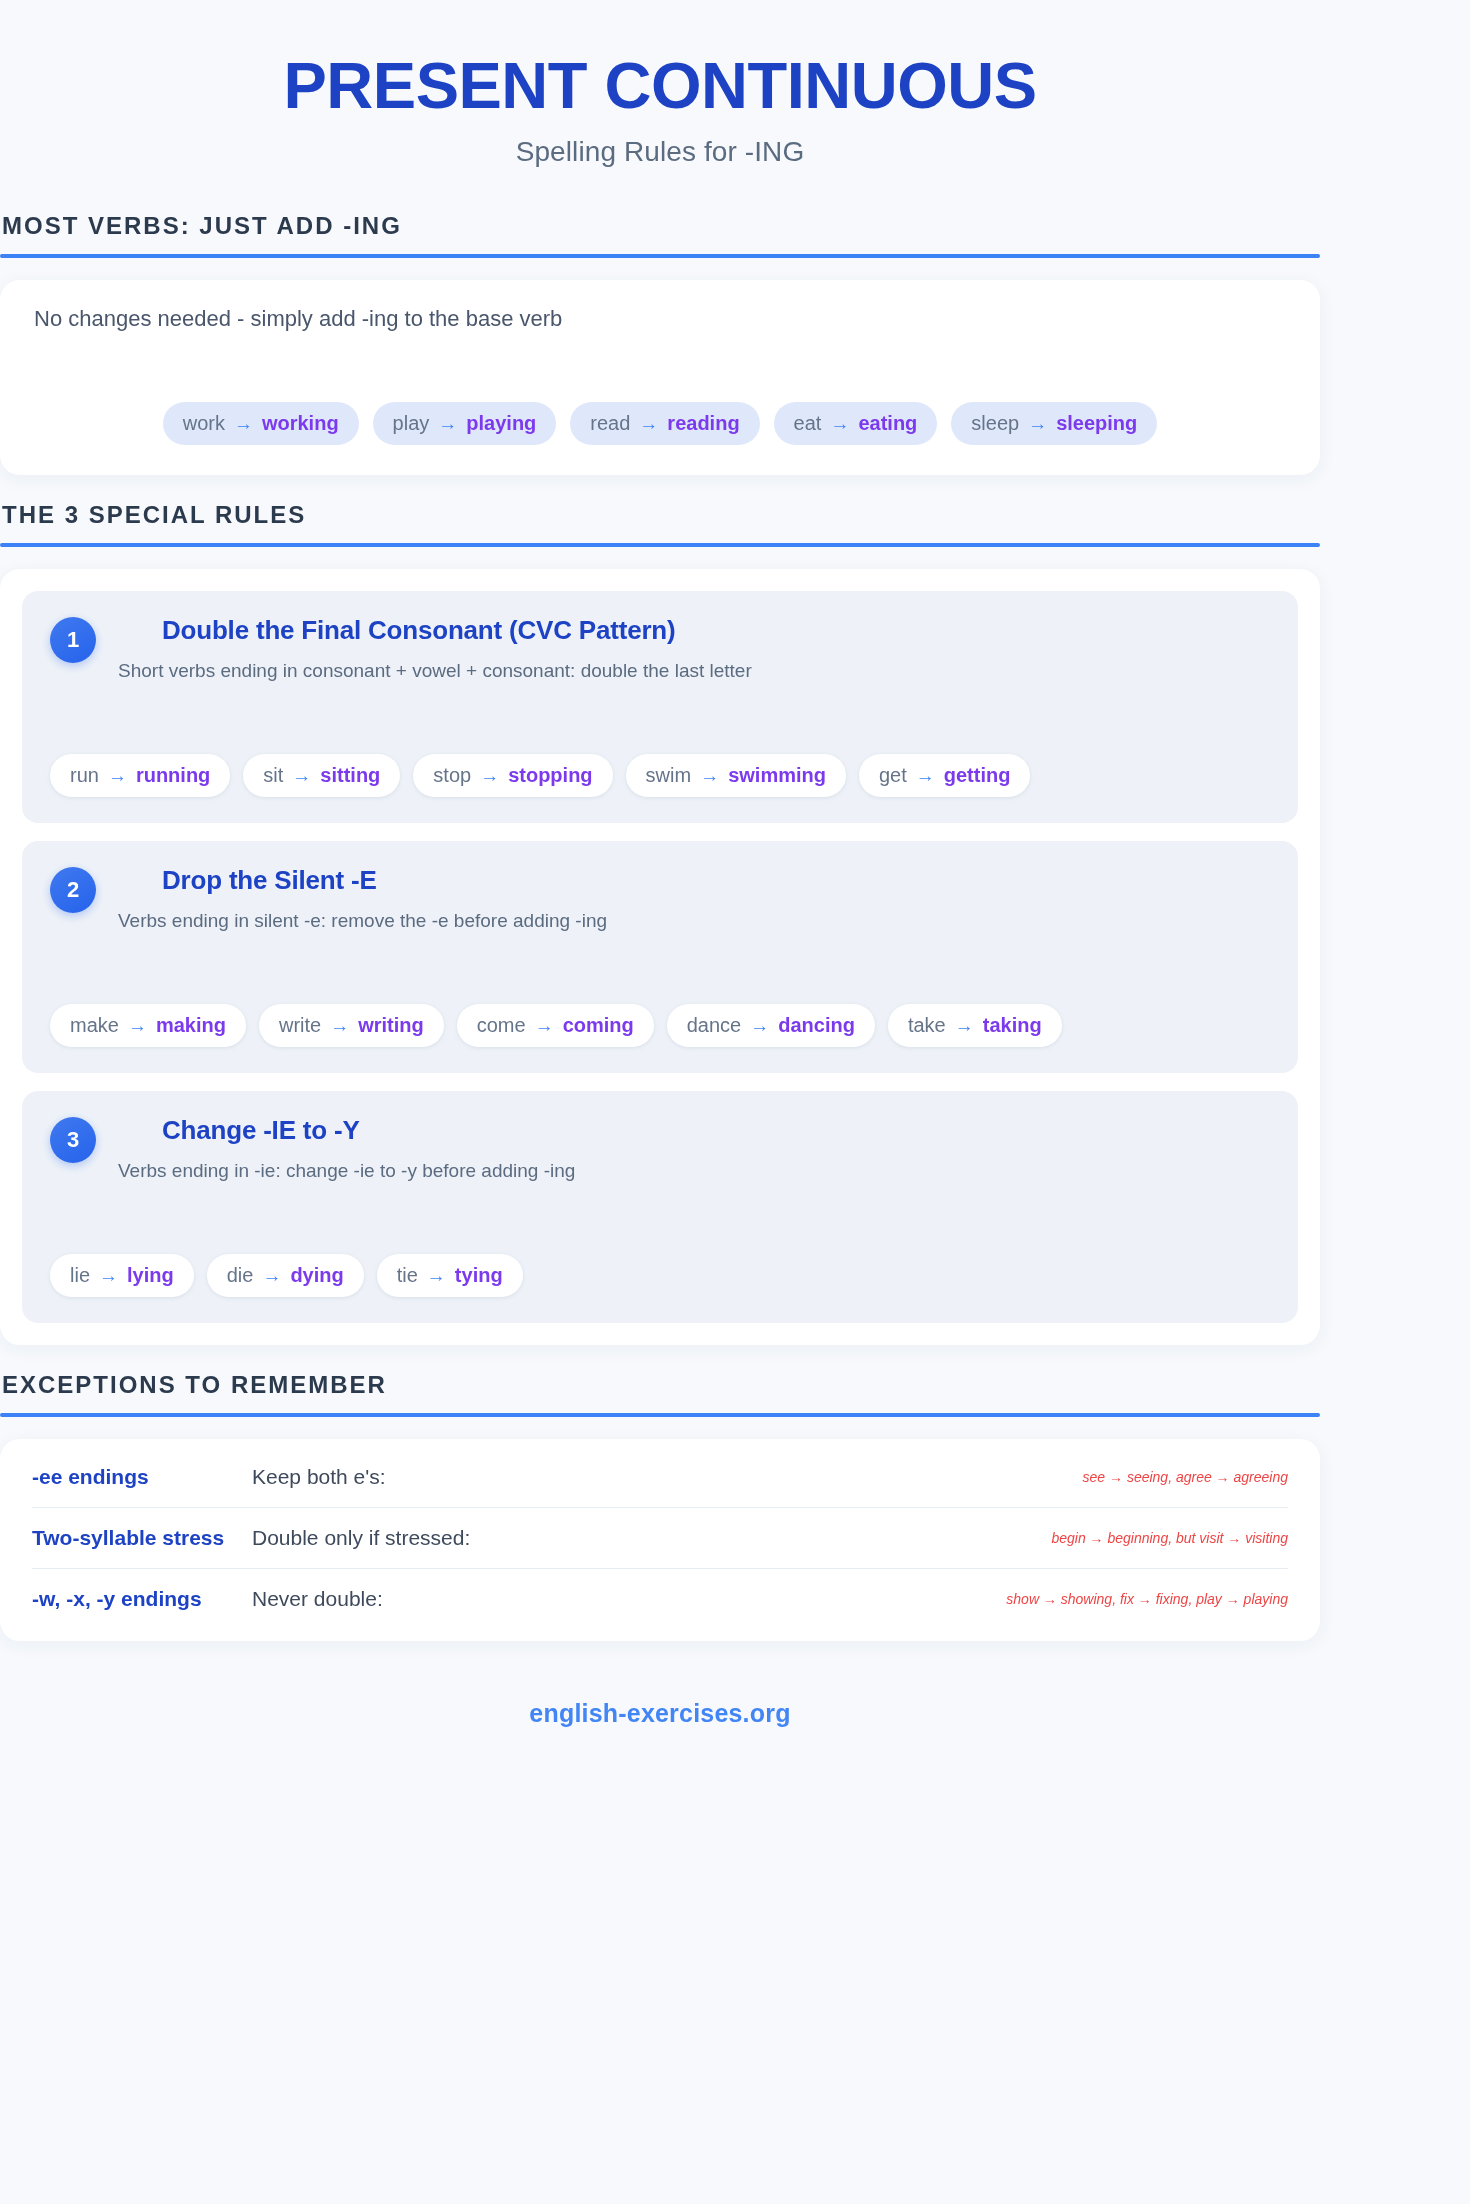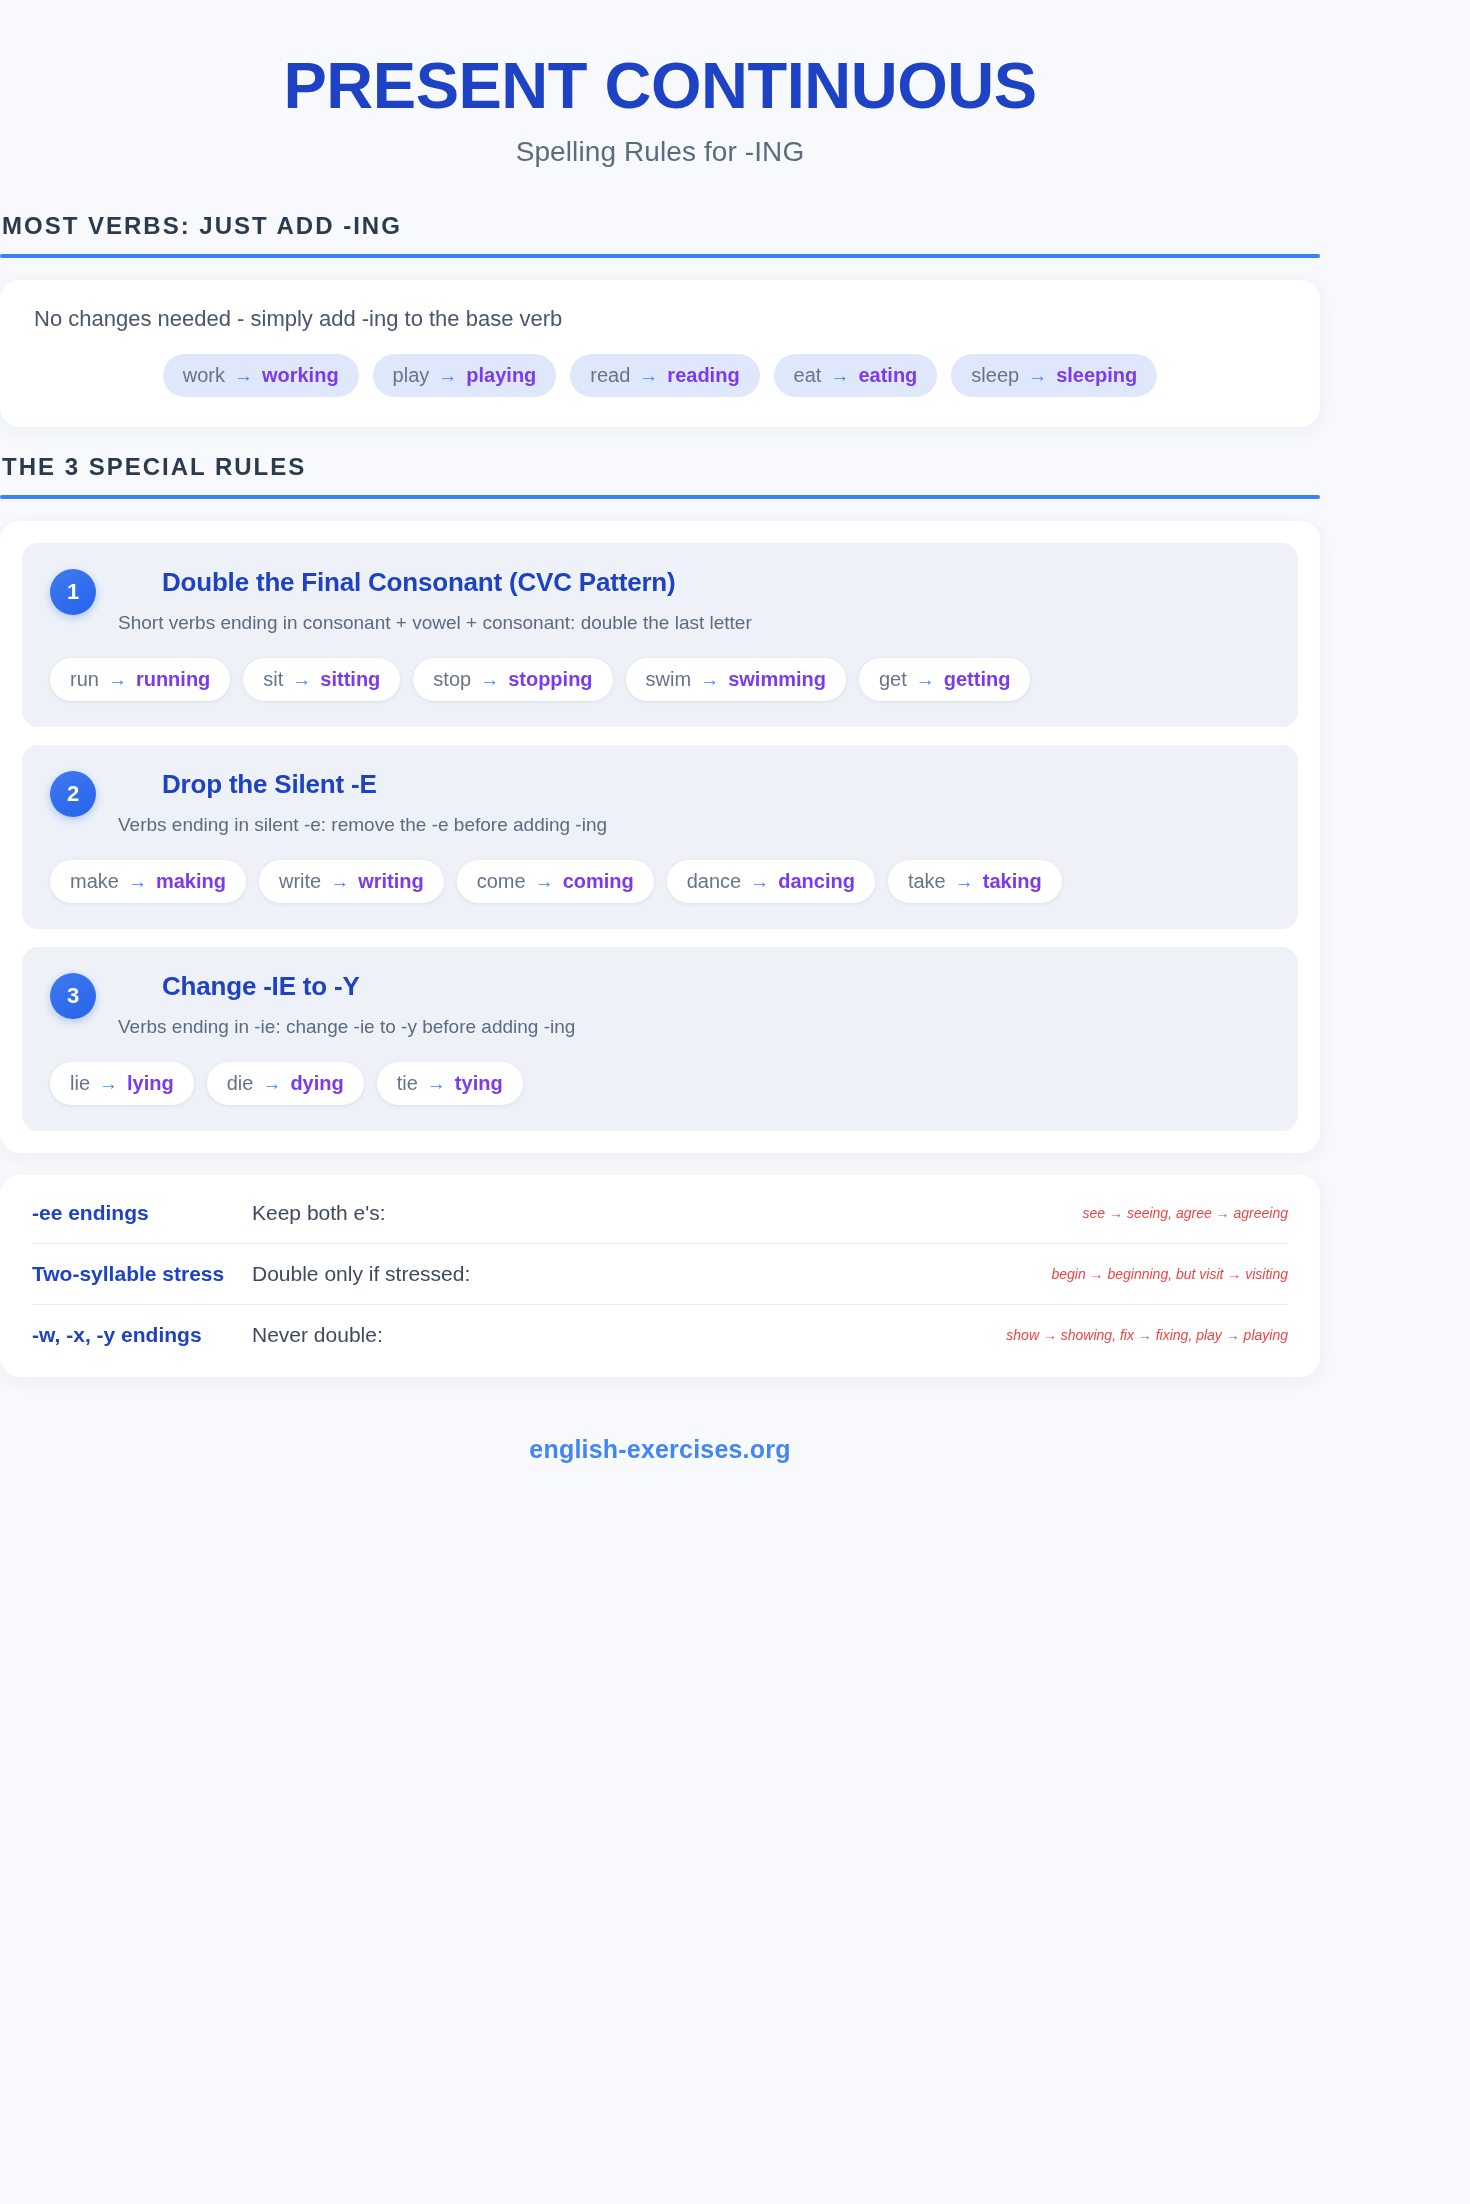--- a/index.html
+++ b/index.html
@@ -95,20 +95,21 @@
 
   
   .chip {
     display: inline-flex;
     align-items: baseline;
     gap: 9px;
     padding: 10px 20px;
     border-radius: 999px;
     font-size: 20px;
     white-space: nowrap;
+    margin-top: 48px;
   }
   .chip-base  { background: #dfe8fb; }
   .chip-white { background: #ffffff; box-shadow: 0 1px 4px rgba(40,60,110,0.10); }
   .chip .from  { color: #66748a; font-weight: 400; }
   .chip .arrow { color: #3b82f6; font-weight: 700; font-size: 19px; }
   .chip .to    { color: #7c3aed; font-weight: 700; }
 
   
   .rules-card {
     padding: 22px;
@@ -355,20 +356,24 @@
             </div>
             <div class="chip chip-white">
               <span class="from">tie</span>
               <span class="arrow">→</span>
               <span class="to">tying</span>
             </div>
           </div>
         </div>
       </div>
 
+    <div class="section-head">
+      <div class="section-head-title">EXCEPTIONS TO REMEMBER</div>
+      <div class="section-rule"></div>
+    </div>
 
     <div class="card exc-card" id="exceptions-list">
         <div class="exc-row">
           <div class="exc-label">-ee endings</div>
           <div class="exc-mid">Keep both e's:</div>
           <div class="exc-ex">see → seeing, agree → agreeing</div>
         </div>
         <div class="exc-row">
           <div class="exc-label">Two-syllable stress</div>
           <div class="exc-mid">Double only if stressed:</div>

